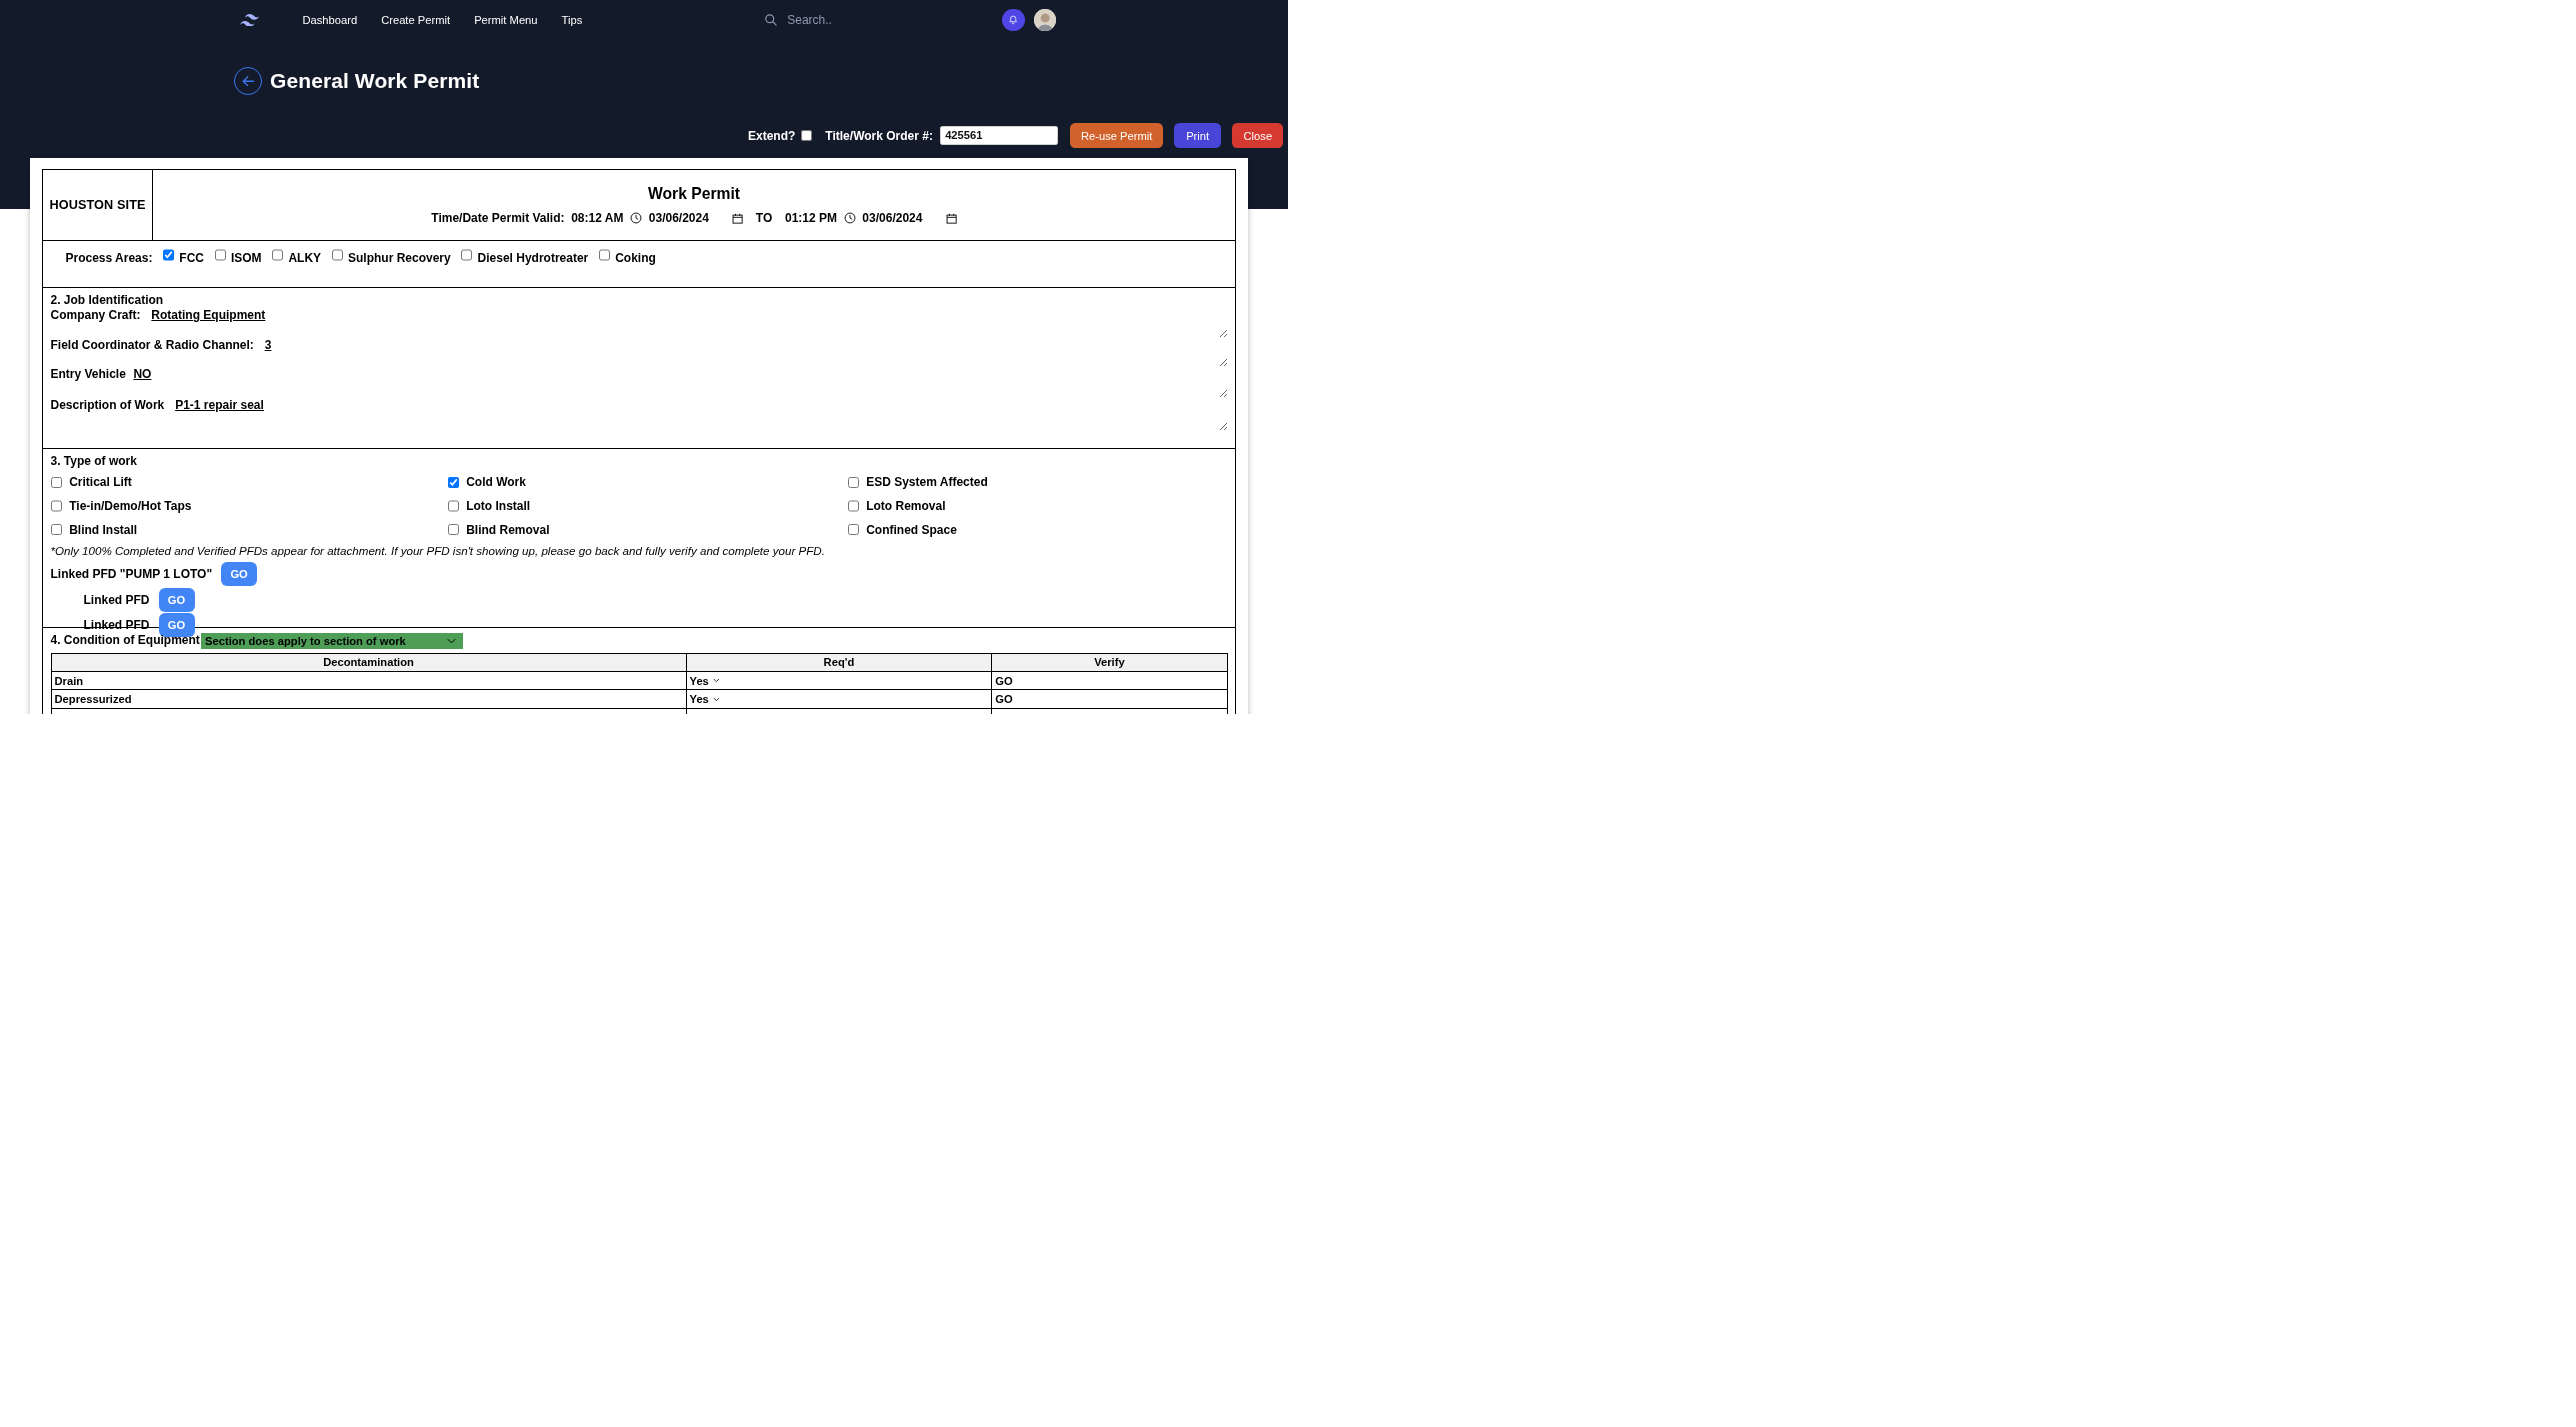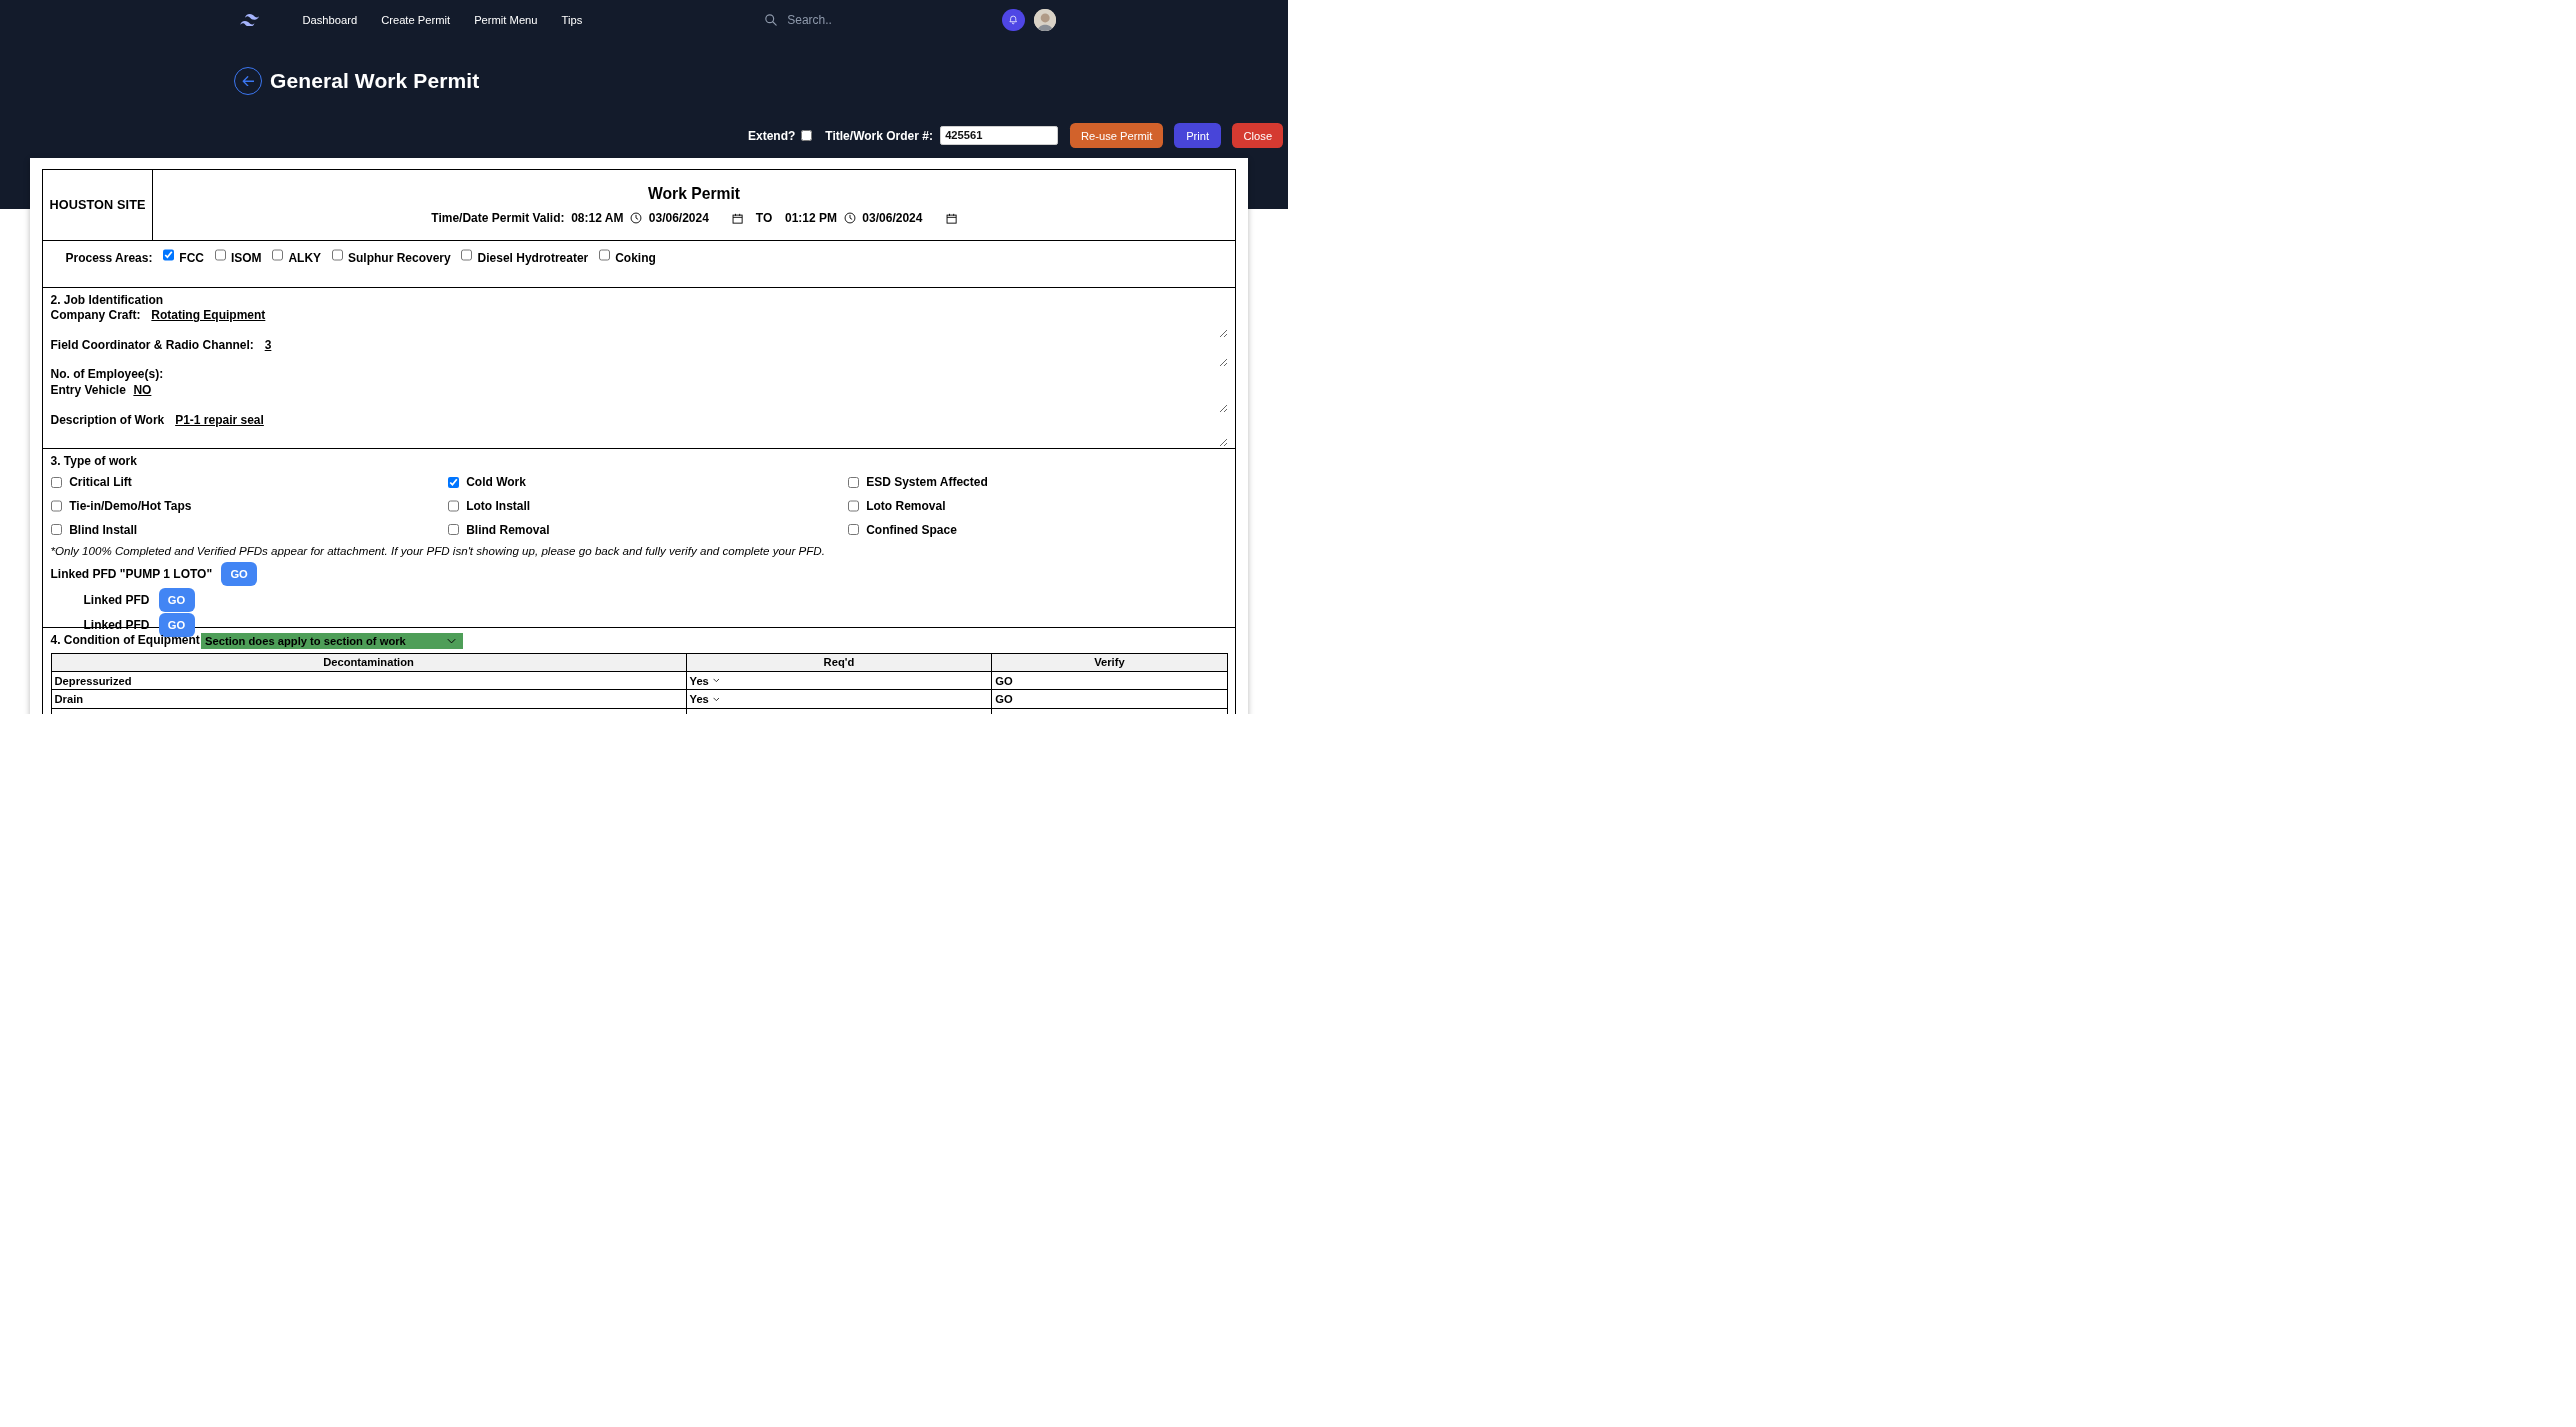--- a/index.html
+++ b/index.html
@@ -238,21 +238,20 @@
           <span>Coking</span>
       </div>
     </div>
 
     <div class="sec sec2">
       <div class="sec-heading">2. Job Identification</div>
       <div class="fline"><span>Company Craft: </span><span class="uval">Rotating Equipment</span></div>
       <textarea class="fill-ta" style=""></textarea>
       <div class="fline"><span>Field Coordinator &amp; Radio Channel: </span><span class="uval">3</span></div>
       <textarea class="fill-ta" style=""></textarea>
-      <div class="fline">No. of Employee(s):</div>
       <div class="fline"><span>Entry Vehicle</span><span class="uval">NO</span></div>
       <textarea class="fill-ta t3" style=""></textarea>
       <div class="fline"><span>Description of Work </span><span class="uval">P1-1 repair seal</span></div>
       <textarea class="fill-ta t4" style=""></textarea>
     </div>
 
     <div class="sec sec3">
       <div class="sec-heading">3. Type of work</div>
       <div class="types">
         <div class="type-item">
@@ -320,31 +319,31 @@
       <table class="decon-table">
         <thead>
           <tr>
             <th class="col-decon">Decontamination</th>
             <th class="col-reqd">Req'd</th>
             <th class="col-verify">Verify</th>
           </tr>
         </thead>
         <tbody>
           <tr>
-            <td>Depressurized</td>
+            <td>Drain</td>
             <td><span class="yes-select">
                   <span>Yes</span>
                   <svg width="6.7" height="4.5" viewBox="0 0 12 8">
                     <path d="M1 1.5 6 6.5 11 1.5" fill="none" stroke="#000" stroke-width="1.4"></path>
                   </svg>
                 </span></td>
             <td>GO</td>
           </tr>
           <tr>
-            <td>Drain</td>
+            <td>Depressurized</td>
             <td><span class="yes-select">
                   <span>Yes</span>
                   <svg width="6.7" height="4.5" viewBox="0 0 12 8">
                     <path d="M1 1.5 6 6.5 11 1.5" fill="none" stroke="#000" stroke-width="1.4"></path>
                   </svg>
                 </span></td>
             <td>GO</td>
           </tr>
           <tr>
             <td>Purge</td>

